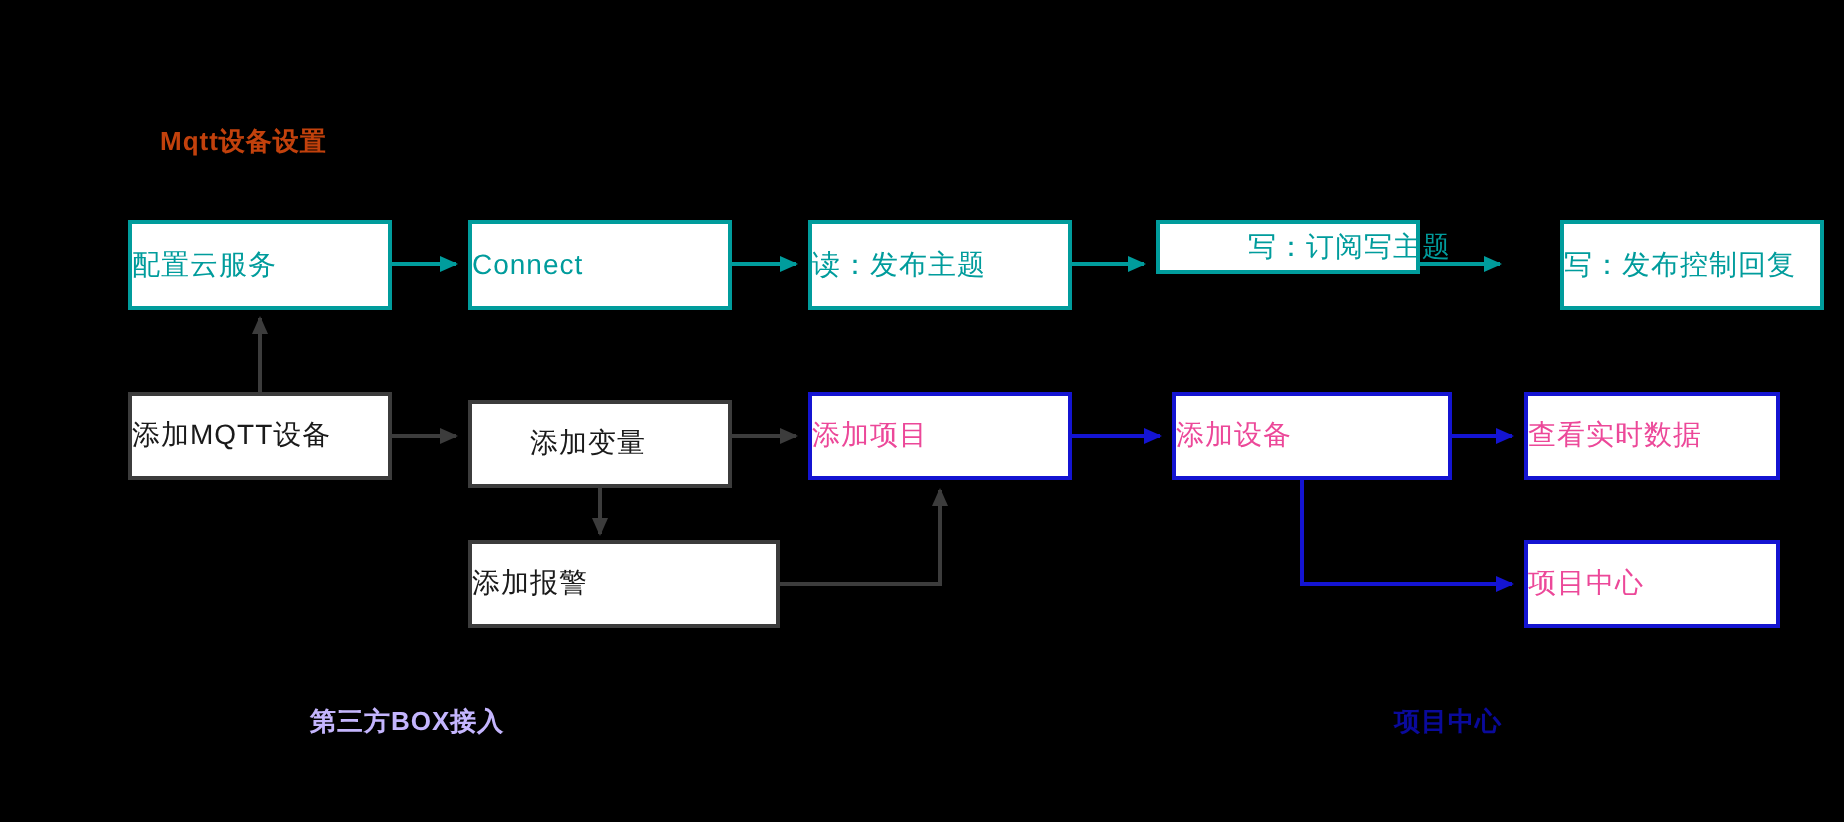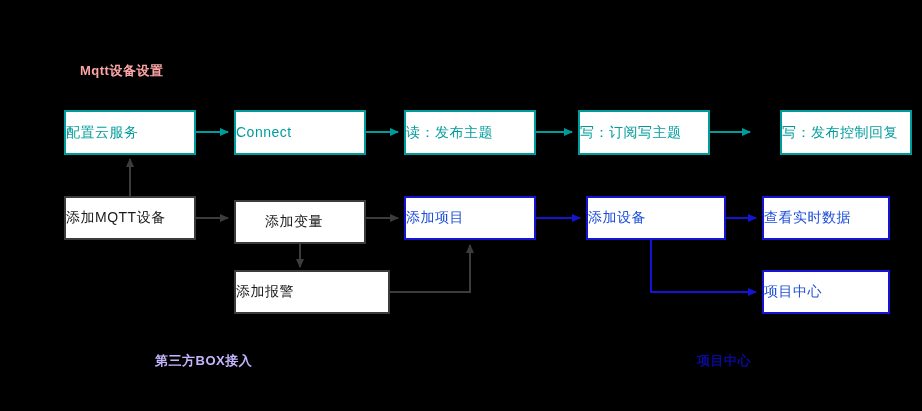--- a/index.html
+++ b/index.html
@@ -31,30 +31,30 @@
   .node.teal {
     border: 2px solid #009c9c;
     color: #009c9c;
   }
   .node.gray {
     border: 2px solid #3c3c3c;
     color: #1a1a1a;
   }
   .node.blue {
     border: 2px solid #1414d2;
-    color: #1d4ed8;
+    color: #ec4899;
   }
   .section-title {
     position: absolute;
     font-weight: bold;
     font-size: 13px;
     letter-spacing: 0.5px;
     white-space: nowrap;
   }
-  .section-title.teal { color: #fca5a5; }
+  .section-title.teal { color: #c2410c; }
   .section-title.gray { color: #c4b5fd; }
   .section-title.blue { color: #0a0a9b; }
   #edges {
     position: absolute;
     left: 0;
     top: 0;
     width: 922px;
     height: 411px;
     pointer-events: none;
   }
@@ -101,21 +101,21 @@
 
   <div class="node teal" style="left:64px; top:110px; width:132px; height:45px;">
     <span>配置云服务</span>
   </div>
   <div class="node teal" style="left:234px; top:110px; width:132px; height:45px;">
     <span>Connect</span>
   </div>
   <div class="node teal" style="left:404px; top:110px; width:132px; height:45px;">
     <span>读：发布主题</span>
   </div>
-  <div class="node teal" style="left:578px; top:110px; width:132px; height:45px;">
+  <div class="node teal" style="left:578px; top:110px; width:132px; height:27px;padding-left:44px;">
     <span>写：订阅写主题</span>
   </div>
   <div class="node teal" style="left:780px; top:110px; width:132px; height:45px;">
     <span>写：发布控制回复</span>
   </div>
 
   <div class="node gray" style="left:64px; top:196px; width:132px; height:44px;">
     <span>添加MQTT设备</span>
   </div>
   <div class="node gray" style="left:234px; top:200px; width:132px; height:44px;padding-left:29px;">

